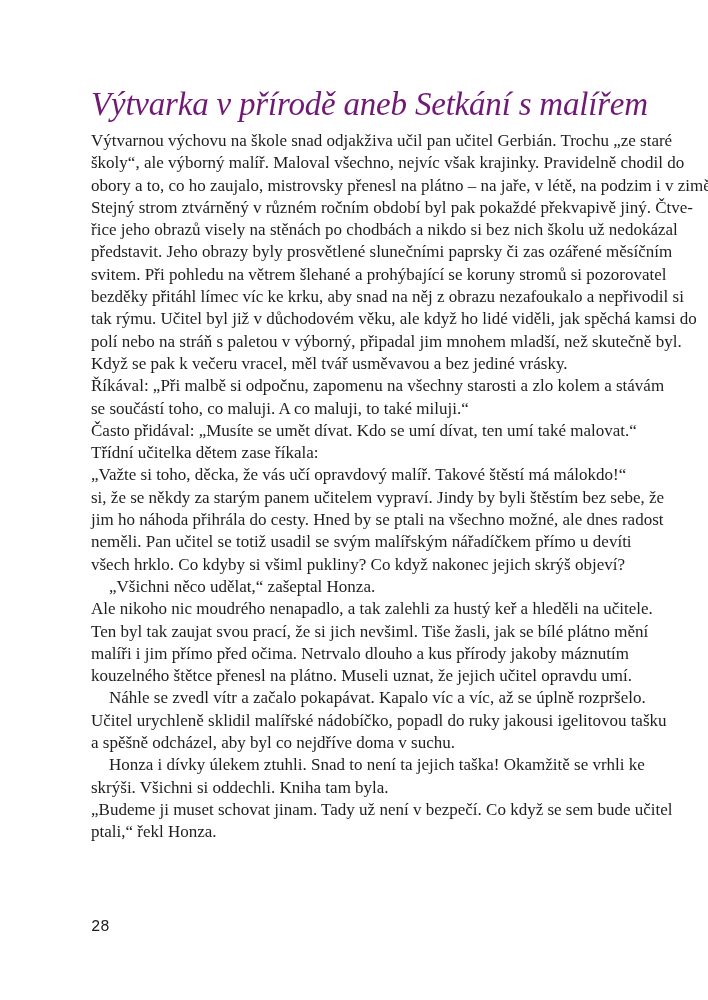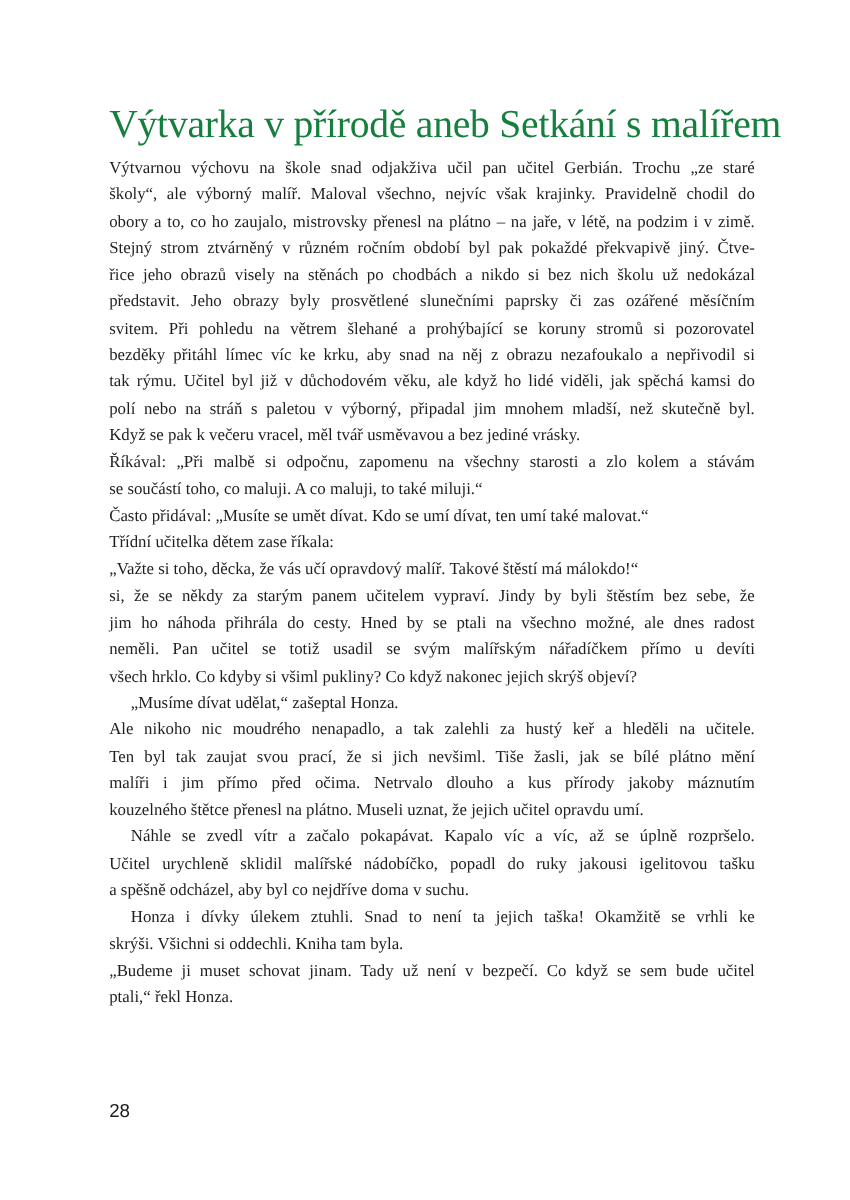--- a/index.html
+++ b/index.html
@@ -3,34 +3,35 @@
 <meta charset="utf-8">
 <style>
   html, body { margin: 0; padding: 0; background: #ffffff; }
   body { width: 708px; height: 1000px; position: relative; overflow: hidden; }
   .page {
     position: absolute; left: 91px; top: 84px; width: 538px;
     font-family: "Liberation Serif", "DejaVu Serif", serif;
     color: #1e1e1e;
   }
   .title {
-    font-size: 33px; line-height: 40px; color: #15803d;
+    font-size: 33px; line-height: 40px; color: #701a75;
     margin: 0 0 6px 0; font-weight: normal; white-space: nowrap;
     letter-spacing: -0.2px;
+    font-style: italic;
   }
-  .body-text { font-size: 14px; line-height: 22.3px; font-family: Liberation Serif, serif; }
+  .body-text { font-size: 17px; line-height: 22.3px; font-family: Liberation Serif, serif; }
   .line {
     display: block; white-space: nowrap; text-align: justify;
     text-align-last: justify; height: 22.3px; overflow: visible;
   }
   .line.last { text-align-last: left; }
   .line.indent { text-indent: 18px; }
   .page-number {
     position: absolute; left: 91px; top: 918px;
-    font-family: Liberation Sans, sans-serif;
+    font-family: Liberation Mono, monospace;
     font-size: 15.6px; color: #1e1e1e;
   }
 </style>
 </head>
 <body>
 
 <div class="page">
   <h1 class="title">Výtvarka v přírodě aneb Setkání s malířem</h1>
   <div class="body-text" id="body-text">
       <span class="line">Výtvarnou výchovu na škole snad odjakživa učil pan učitel Gerbián. Trochu „ze staré</span>
@@ -46,21 +47,21 @@
       <span class="line last">Když se pak k večeru vracel, měl tvář usměvavou a bez jediné vrásky.</span>
       <span class="line">Říkával: „Při malbě si odpočnu, zapomenu na všechny starosti a zlo kolem a stávám</span>
       <span class="line last">se součástí toho, co maluji. A co maluji, to také miluji.“</span>
       <span class="line last">Často přidával: „Musíte se umět dívat. Kdo se umí dívat, ten umí také malovat.“</span>
       <span class="line last">Třídní učitelka dětem zase říkala:</span>
       <span class="line last">„Važte si toho, děcka, že vás učí opravdový malíř. Takové štěstí má málokdo!“</span>
       <span class="line">si, že se někdy za starým panem učitelem vypraví. Jindy by byli štěstím bez sebe, že</span>
       <span class="line">jim ho náhoda přihrála do cesty. Hned by se ptali na všechno možné, ale dnes radost</span>
       <span class="line">neměli. Pan učitel se totiž usadil se svým malířským nářadíčkem přímo u devíti</span>
       <span class="line last">všech hrklo. Co kdyby si všiml pukliny? Co když nakonec jejich skrýš objeví?</span>
-      <span class="line indent last">„Musíme dívat udělat,“ zašeptal Honza.</span>
+      <span class="line indent last">„Všichni něco udělat,“ zašeptal Honza.</span>
       <span class="line">Ale nikoho nic moudrého nenapadlo, a tak zalehli za hustý keř a hleděli na učitele.</span>
       <span class="line">Ten byl tak zaujat svou prací, že si jich nevšiml. Tiše žasli, jak se bílé plátno mění</span>
       <span class="line">malíři i jim přímo před očima. Netrvalo dlouho a kus přírody jakoby máznutím</span>
       <span class="line last">kouzelného štětce přenesl na plátno. Museli uznat, že jejich učitel opravdu umí.</span>
       <span class="line indent">Náhle se zvedl vítr a začalo pokapávat. Kapalo víc a víc, až se úplně rozpršelo.</span>
       <span class="line">Učitel urychleně sklidil malířské nádobíčko, popadl do ruky jakousi igelitovou tašku</span>
       <span class="line last">a spěšně odcházel, aby byl co nejdříve doma v suchu.</span>
       <span class="line indent">Honza i dívky úlekem ztuhli. Snad to není ta jejich taška! Okamžitě se vrhli ke</span>
       <span class="line last">skrýši. Všichni si oddechli. Kniha tam byla.</span>
       <span class="line">„Budeme ji muset schovat jinam. Tady už není v bezpečí. Co když se sem bude učitel</span>

